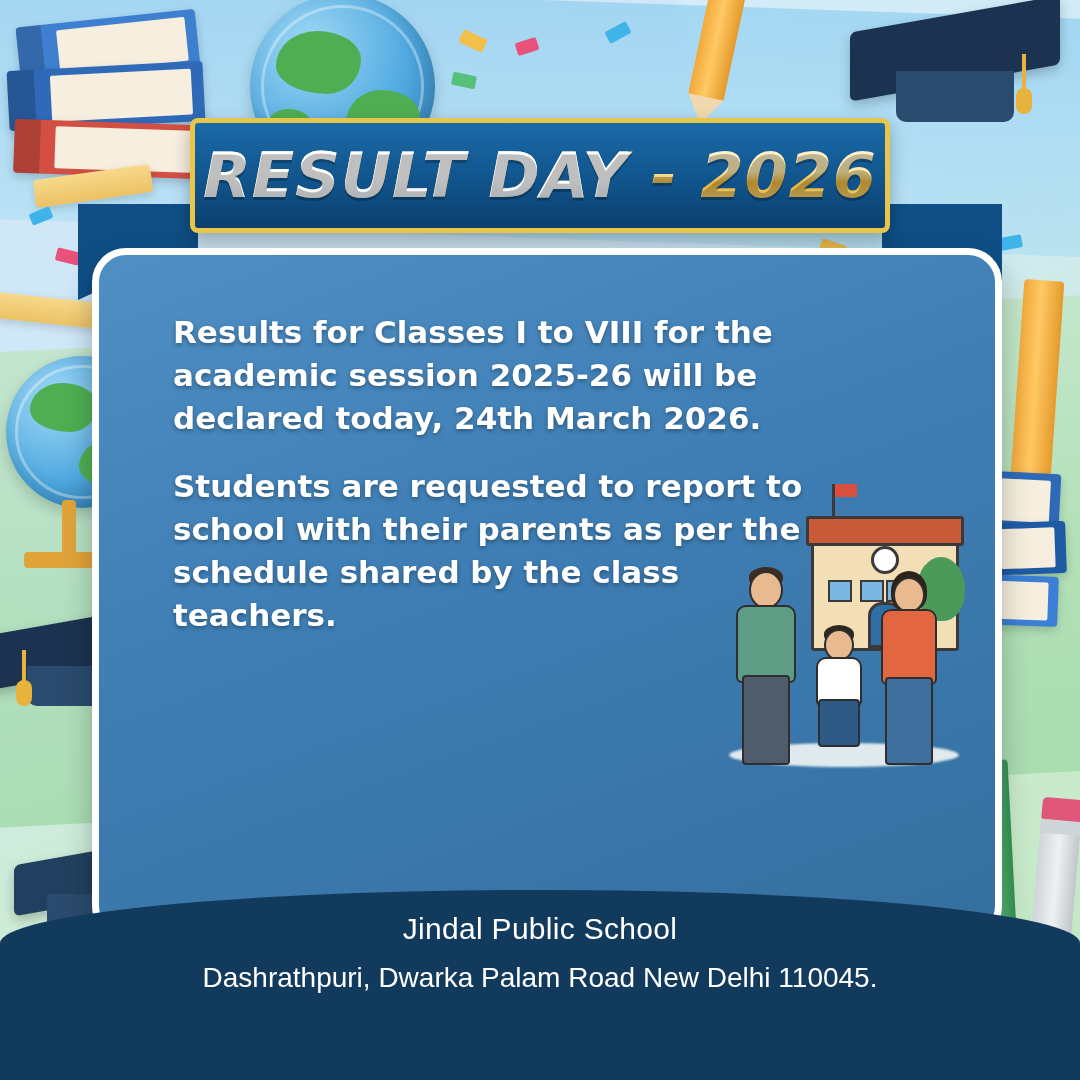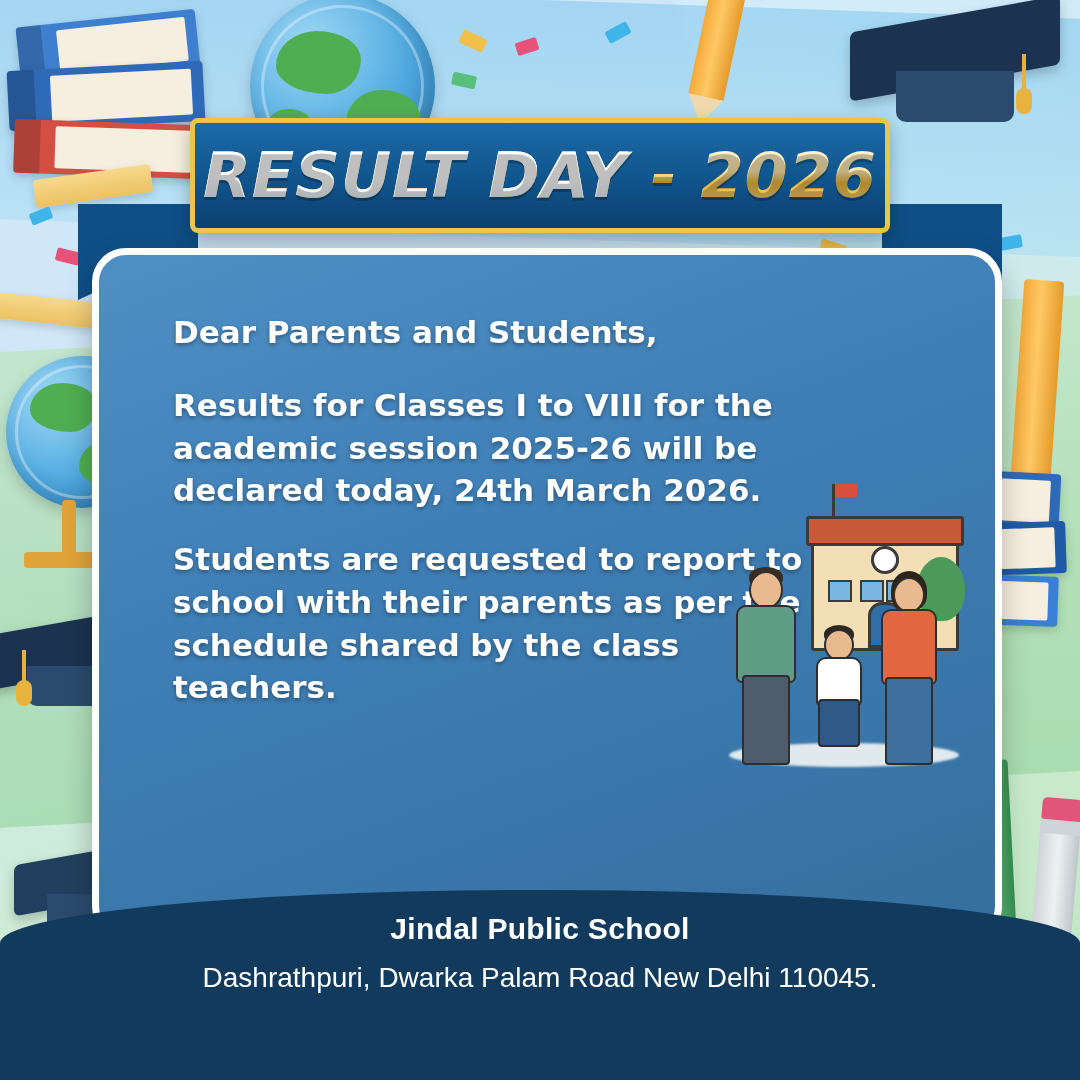--- a/index.html
+++ b/index.html
@@ -330,21 +330,21 @@
     height: 190px;
     background: #123a5c;
     border-radius: 50% 50% 0 0 / 28% 28% 0 0;
     color: #ffffff;
     text-align: center;
     padding-top: 22px;
     box-sizing: border-box;
   }
   .school-name {
     font-size: 30px;
-    font-weight: bold;
+    font-weight: normal;
     letter-spacing: .3px;
     margin-bottom: 12px;
   }
   .foot-line {
     font-size: 28px;
     line-height: 1.42;
     font-weight: 500;
   }
 </style>
 </head>
@@ -464,21 +464,20 @@
     <div class="ribbon-tail right"></div>
     <div class="banner">
       <div class="banner-title">
         <span class="white">RESULT DAY</span><span> - 2026</span>
       </div>
     </div>
   </div>
 
   <div class="card">
     <div class="card-inner">
-      <p class="para p1">Dear Parents and Students,</p>
       <p class="para"><span>Results for Classes I to VIII for the academic session 2025-26 will be declared today, </span><span class="hl">24th March 2026.</span></p>
       <p class="para">Students are requested to report to school with their parents as per the schedule shared by the class teachers.</p>
     </div>
 
     <div class="illus">
       <div class="school">
         <div class="flag"></div>
         <div class="roof"></div>
         <div class="clock"></div>
         <div class="win" style="left:14px;top:44px;"></div>

